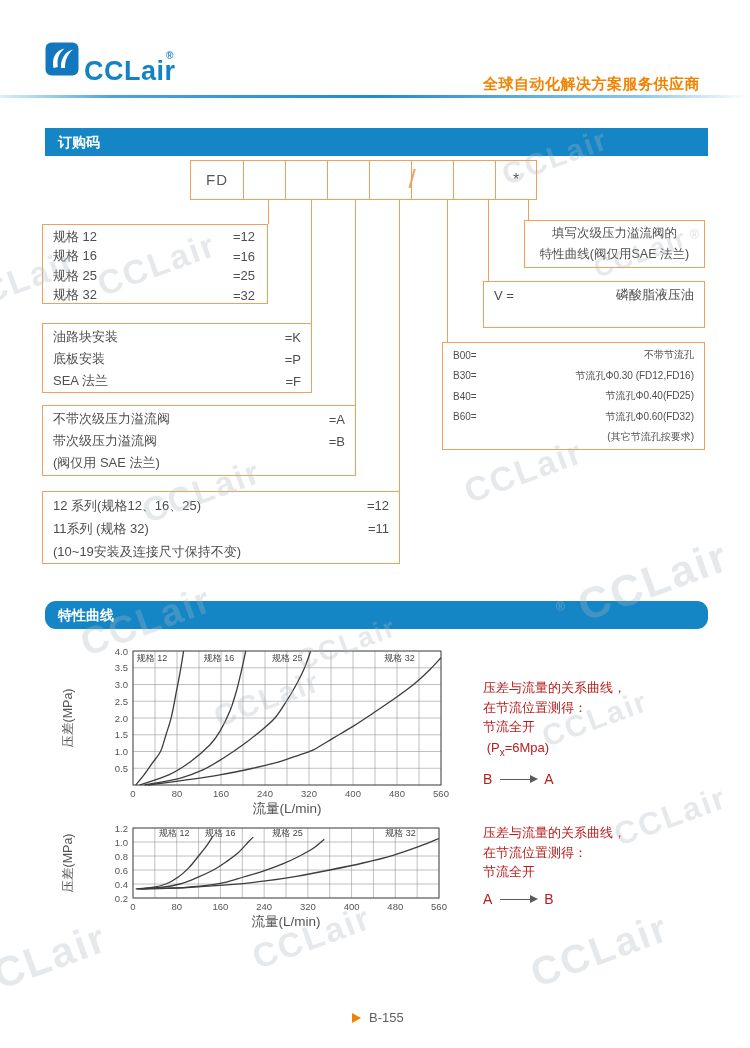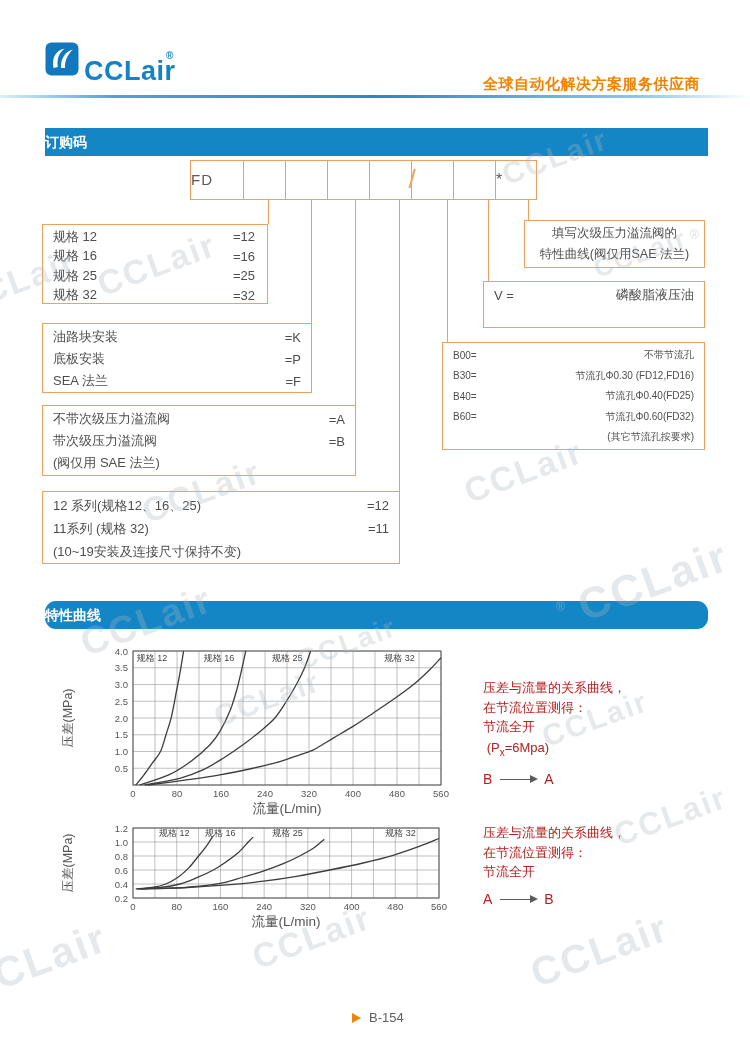--- a/index.html
+++ b/index.html
@@ -10,27 +10,27 @@
   
   .logo-icon{left:45px;top:42px;}
   .logo-text{left:84px;top:56px;font-size:27px;font-weight:bold;color:#1383c6;letter-spacing:.5px;}
   .logo-reg{left:166px;top:50px;font-size:10px;color:#1383c6;font-weight:bold;}
   .tagline{right:50px;top:75px;font-size:15px;font-weight:bold;color:#f08300;letter-spacing:.5px;}
   .hline{left:0;top:95px;width:750px;height:3px;
          background:linear-gradient(90deg,#dceffa 0%,#49a5d8 15%,#1f8cc9 50%,#8cc7e8 85%,rgba(255,255,255,0) 100%);}
 
   
   .banner{left:45px;width:663px;height:28px;background:#1485c5;color:#fff;font-weight:bold;
-          font-size:14px;line-height:28px;box-sizing:border-box;}
+          font-size:14px;line-height:28px;padding-left:13px;box-sizing:border-box;}
   #banner-order{top:128px;}
   #banner-curves{top:601px;border-radius:11px;}
 
   
   .code-row{left:190px;top:160px;width:347px;height:40px;display:flex;border:1px solid #eda15c;box-sizing:border-box;}
-  .code-cell{border-right:1px solid #eda15c;box-sizing:border-box;text-align:left;line-height:37px;
+  .code-cell{border-right:1px solid #eda15c;box-sizing:border-box;text-align:center;line-height:37px;
              font-size:15px;color:#5a5a5a;flex:0 0 42px;}
   .code-cell:first-child{flex:0 0 53px;letter-spacing:1px;}
   .code-cell:last-child{border-right:none;flex:1 1 auto;font-size:16px;}
   .slash{left:402px;top:160px;width:20px;height:40px;color:#eda15c;font-size:26px;line-height:38px;
          text-align:center;font-weight:400;}
   .drop{width:1px;background:#eda15c;}
 
   
   .obox{border:1px solid #eda15c;box-sizing:border-box;font-size:13px;color:#4e4e4e;padding-top:2px;background:rgba(255,255,255,.55);}
   .obox .row{display:flex;justify-content:space-between;align-items:center;padding:0 10px 0 10px;}
@@ -329,21 +329,21 @@
     <div>节流全开</div>
     <div class="flow">
       <span>A</span>
       <span class="arr"></span>
       <span>B</span>
     </div>
   </div>
 
   <div class="abs footer">
     <span class="tri"></span>
-    <span>B-154</span>
+    <span>B-155</span>
   </div>
 
   <span class="wmreg" style="left:556px;top:600px">®</span>
   <span class="wmreg" style="left:690px;top:228px">®</span>
 
 <div class="wm" style="left: 500px; top: 140px; font-size: 30px;">CCLair</div>
     <div class="wm" style="left: -45px; top: 262px; font-size: 34px;">CCLair</div>
     <div class="wm" style="left: 95px; top: 245px; font-size: 34px;">CCLair</div>
     <div class="wm" style="left: 592px; top: 238px; font-size: 26px;">CCLair</div>
     <div class="wm" style="left: 140px; top: 472px; font-size: 34px;">CCLair</div>

